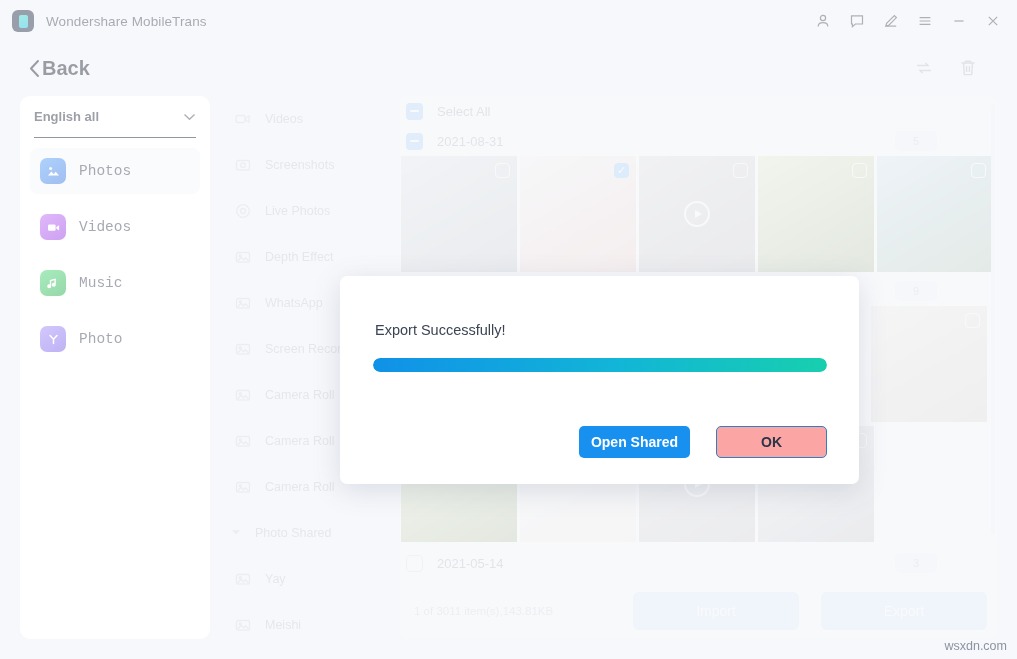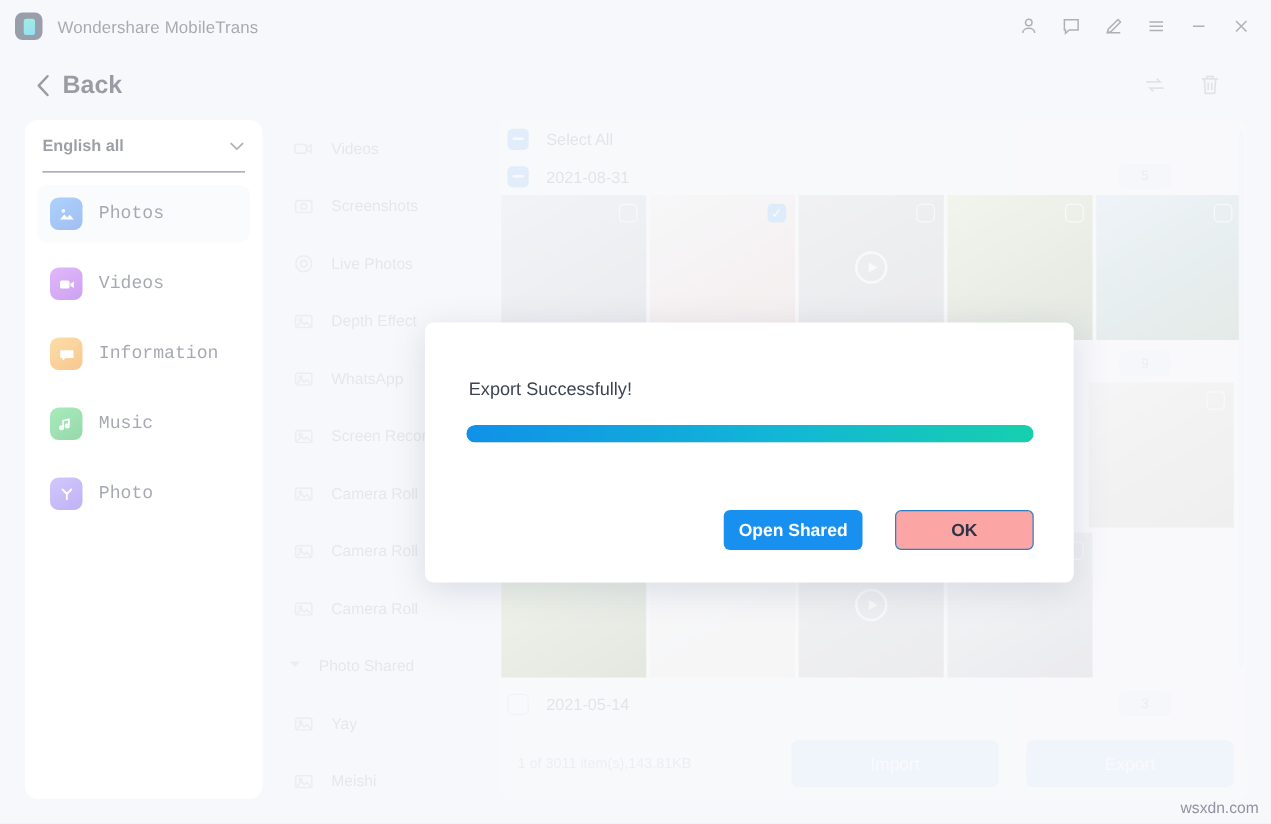--- a/index.html
+++ b/index.html
@@ -47,21 +47,21 @@
   .win-btn svg { display: block; }
 
   
   .back-row {
     position: absolute; top: 42px; left: 0;
     width: 1017px; height: 52px;
     display: flex; align-items: center;
   }
   .back-btn {
     margin-left: 28px;
-    display: flex; align-items: center; gap: 9px;
+    display: flex; align-items: center; gap: 1px;
   }
   .back-label {
     font-size: 20px; font-weight: bold; color: #1f2535;
   }
   .head-tools {
     position: absolute; right: 38px; top: 0; height: 52px;
     display: flex; align-items: center; gap: 22px;
   }
   .head-tool { width: 22px; height: 22px; opacity: .33; }
 
@@ -197,21 +197,21 @@
     background: #e6e9f0;
   }
 
   
   .modal-mask {
     position: absolute; left:0; top:0;
     width: 1017px; height: 659px;
     background: rgba(255,255,255,.55);
   }
   .modal {
-    position: absolute; left: 340px; top: 258px;
+    position: absolute; left: 340px; top: 276px;
     width: 519px; height: 208px;
     background: #ffffff; border-radius: 7px;
     box-shadow: 0 6px 28px rgba(80,95,130,.18);
   }
   .modal-title {
     position: absolute; left: 35px; top: 46px;
     font-size: 14.5px; color: #3c4454;
   }
   .prog-track {
     position: absolute; left: 33px; top: 82px;
@@ -335,28 +335,20 @@
       <div class="nav-item">
         <div class="nav-ico" style="background:linear-gradient(145deg,#bb63f5,#8f2fe0)">
           <svg width="15" height="15" viewBox="0 0 15 15" fill="#fff">
             <rect x="2" y="4.4" width="7.6" height="6.4" rx="1.3"></rect>
             <path d="M10.3 7l2.8-1.8v5.2L10.3 8.6z"></path>
           </svg>
         </div>
         <span class="nav-text">Videos</span>
       </div>
 
-      <div class="nav-item">
-        <div class="nav-ico" style="background:linear-gradient(145deg,#f9b53f,#ef8209)">
-          <svg width="15" height="15" viewBox="0 0 15 15" fill="#fff">
-            <path d="M2.2 4.2h10.6v6.1H6.6L4 12.3v-2H2.2z"></path>
-          </svg>
-        </div>
-        <span class="nav-text">Information</span>
-      </div>
 
       <div class="nav-item">
         <div class="nav-ico" style="background:linear-gradient(145deg,#3ed36a,#17a843)">
           <svg width="15" height="15" viewBox="0 0 15 15" fill="#fff">
             <path d="M9.8 2.6v6.1a2 2 0 1 1-1.4-1.9V4.3L5.2 5v5.2a2 2 0 1 1-1.4-1.9V3.9z"></path>
           </svg>
         </div>
         <span class="nav-text">Music</span>
       </div>
 

